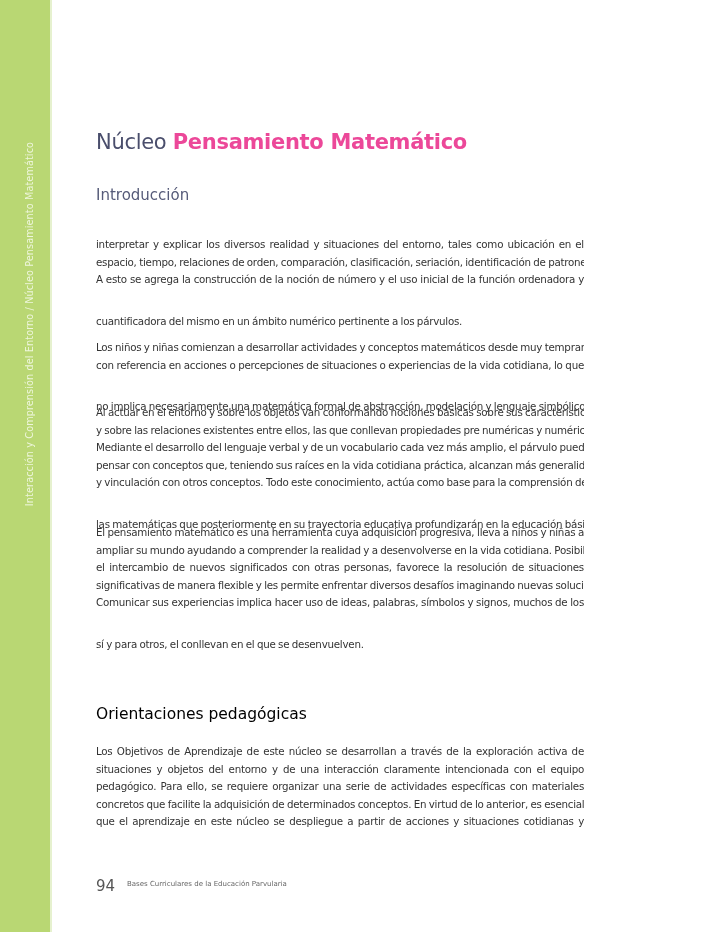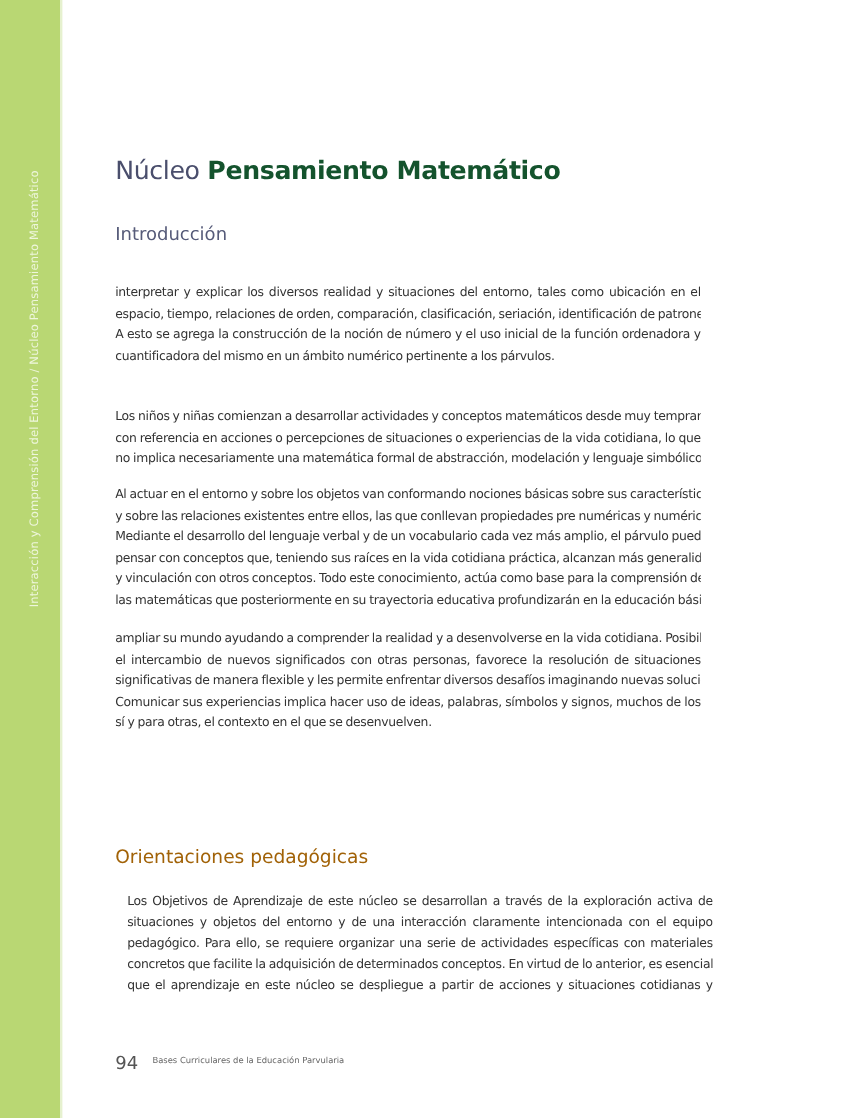--- a/index.html
+++ b/index.html
@@ -7,29 +7,29 @@
          font-family:"DejaVu Sans", sans-serif; color:#3a3a3a; }
   .sidebar { position:absolute; left:0; top:0; width:50px; height:932px; background:#b9d773; }
   .sidebar-edge { position:absolute; left:50px; top:0; width:2px; height:932px; background:#e6f1cf; }
   .side-text { position:absolute; left:30px; top:324px; width:394px; height:14px;
                transform:translate(-50%,-50%) rotate(-90deg);
                white-space:nowrap; font-size:9.6px; color:#eef6dc; letter-spacing:0.15px;
                font-family:"DejaVu Sans", sans-serif; text-align:center; line-height:14px; }
   .title { position:absolute; left:96px; top:128px; font-size:21px; line-height:28px; white-space:nowrap;
            font-family:"DejaVu Sans", sans-serif; letter-spacing:-0.3px; }
   .title .t1 { color:#4a4e6c; font-weight:normal; }
-  .title .t2 { color:#14532d; font-weight:bold; }
+  .title .t2 { color:#ec4899; font-weight:bold; }
   .h2 { position:absolute; left:96px; font-size:15px; line-height:20px; color:#565b79; white-space:nowrap;
         font-family:"DejaVu Sans", sans-serif; }
-  .h2.orient { color:#a16207; font-size:15.5px; }
+  .h2.orient { color:#000000; font-size:15.5px; }
   .para { position:absolute; left:96px; width:488px; font-size:10.3px; line-height:17.6px;
           text-align:justify; color:#333333; font-family:"DejaVu Sans", sans-serif; letter-spacing:-0.25px;
           word-spacing:-0.5px; }
   .para span { display:block; text-align:justify; text-align-last:justify; white-space:nowrap; overflow:hidden; }
-  .para span.last { text-align-last:left; }
+  .para span.last { text-align-last:left;margin-top:24px; }
   .footer-num { position:absolute; left:96px; top:877px; font-size:15px; color:#555; }
   .footer-text { position:absolute; left:127px; top:880px; font-size:7px; color:#666; white-space:nowrap; }
 </style>
 </head>
 <body>
 
 <div class="sidebar">
   <div class="side-text">Interacción y Comprensión del Entorno / Núcleo Pensamiento Matemático</div>
 </div>
 <div class="sidebar-edge"></div>
@@ -57,30 +57,31 @@
 <div class="para" style="top:404px;">
   <span>Al actuar en el entorno y sobre los objetos van conformando nociones básicas sobre sus características</span>
   <span>y sobre las relaciones existentes entre ellos, las que conllevan propiedades pre numéricas y numéricas.</span>
   <span>Mediante el desarrollo del lenguaje verbal y de un vocabulario cada vez más amplio, el párvulo puede</span>
   <span>pensar con conceptos que, teniendo sus raíces en la vida cotidiana práctica, alcanzan más generalidad</span>
   <span>y vinculación con otros conceptos. Todo este conocimiento, actúa como base para la comprensión de</span>
   <span class="last">las matemáticas que posteriormente en su trayectoria educativa profundizarán en la educación básica.</span>
 </div>
 
 <div class="para" style="top:524px;">
+  <span>El pensamiento matemático es una herramienta cuya adquisición progresiva, lleva a niños y niñas a</span>
   <span>ampliar su mundo ayudando a comprender la realidad y a desenvolverse en la vida cotidiana. Posibilita</span>
   <span>el intercambio de nuevos significados con otras personas, favorece la resolución de situaciones</span>
   <span>significativas de manera flexible y les permite enfrentar diversos desafíos imaginando nuevas soluciones.</span>
   <span>Comunicar sus experiencias implica hacer uso de ideas, palabras, símbolos y signos, muchos de los</span>
-  <span class="last">sí y para otras, el contexto en el que se desenvuelven.</span>
+  <span class="last">sí y para otros, el conllevan en el que se desenvuelven.</span>
 </div>
 
 <div class="h2 orient" style="top:704px;">Orientaciones pedagógicas</div>
 
-<div class="para" style="top:743px;margin-left:10px;">
+<div class="para" style="top:743px;">
   <span>Los Objetivos de Aprendizaje de este núcleo se desarrollan a través de la exploración activa de</span>
   <span>situaciones y objetos del entorno y de una interacción claramente intencionada con el equipo</span>
   <span>pedagógico. Para ello, se requiere organizar una serie de actividades específicas con materiales</span>
   <span>concretos que facilite la adquisición de determinados conceptos. En virtud de lo anterior, es esencial</span>
   <span>que el aprendizaje en este núcleo se despliegue a partir de acciones y situaciones cotidianas y</span>
 </div>
 
 <div class="footer-num">94</div>
 <div class="footer-text">Bases Curriculares de la Educación Parvularia</div>
 

